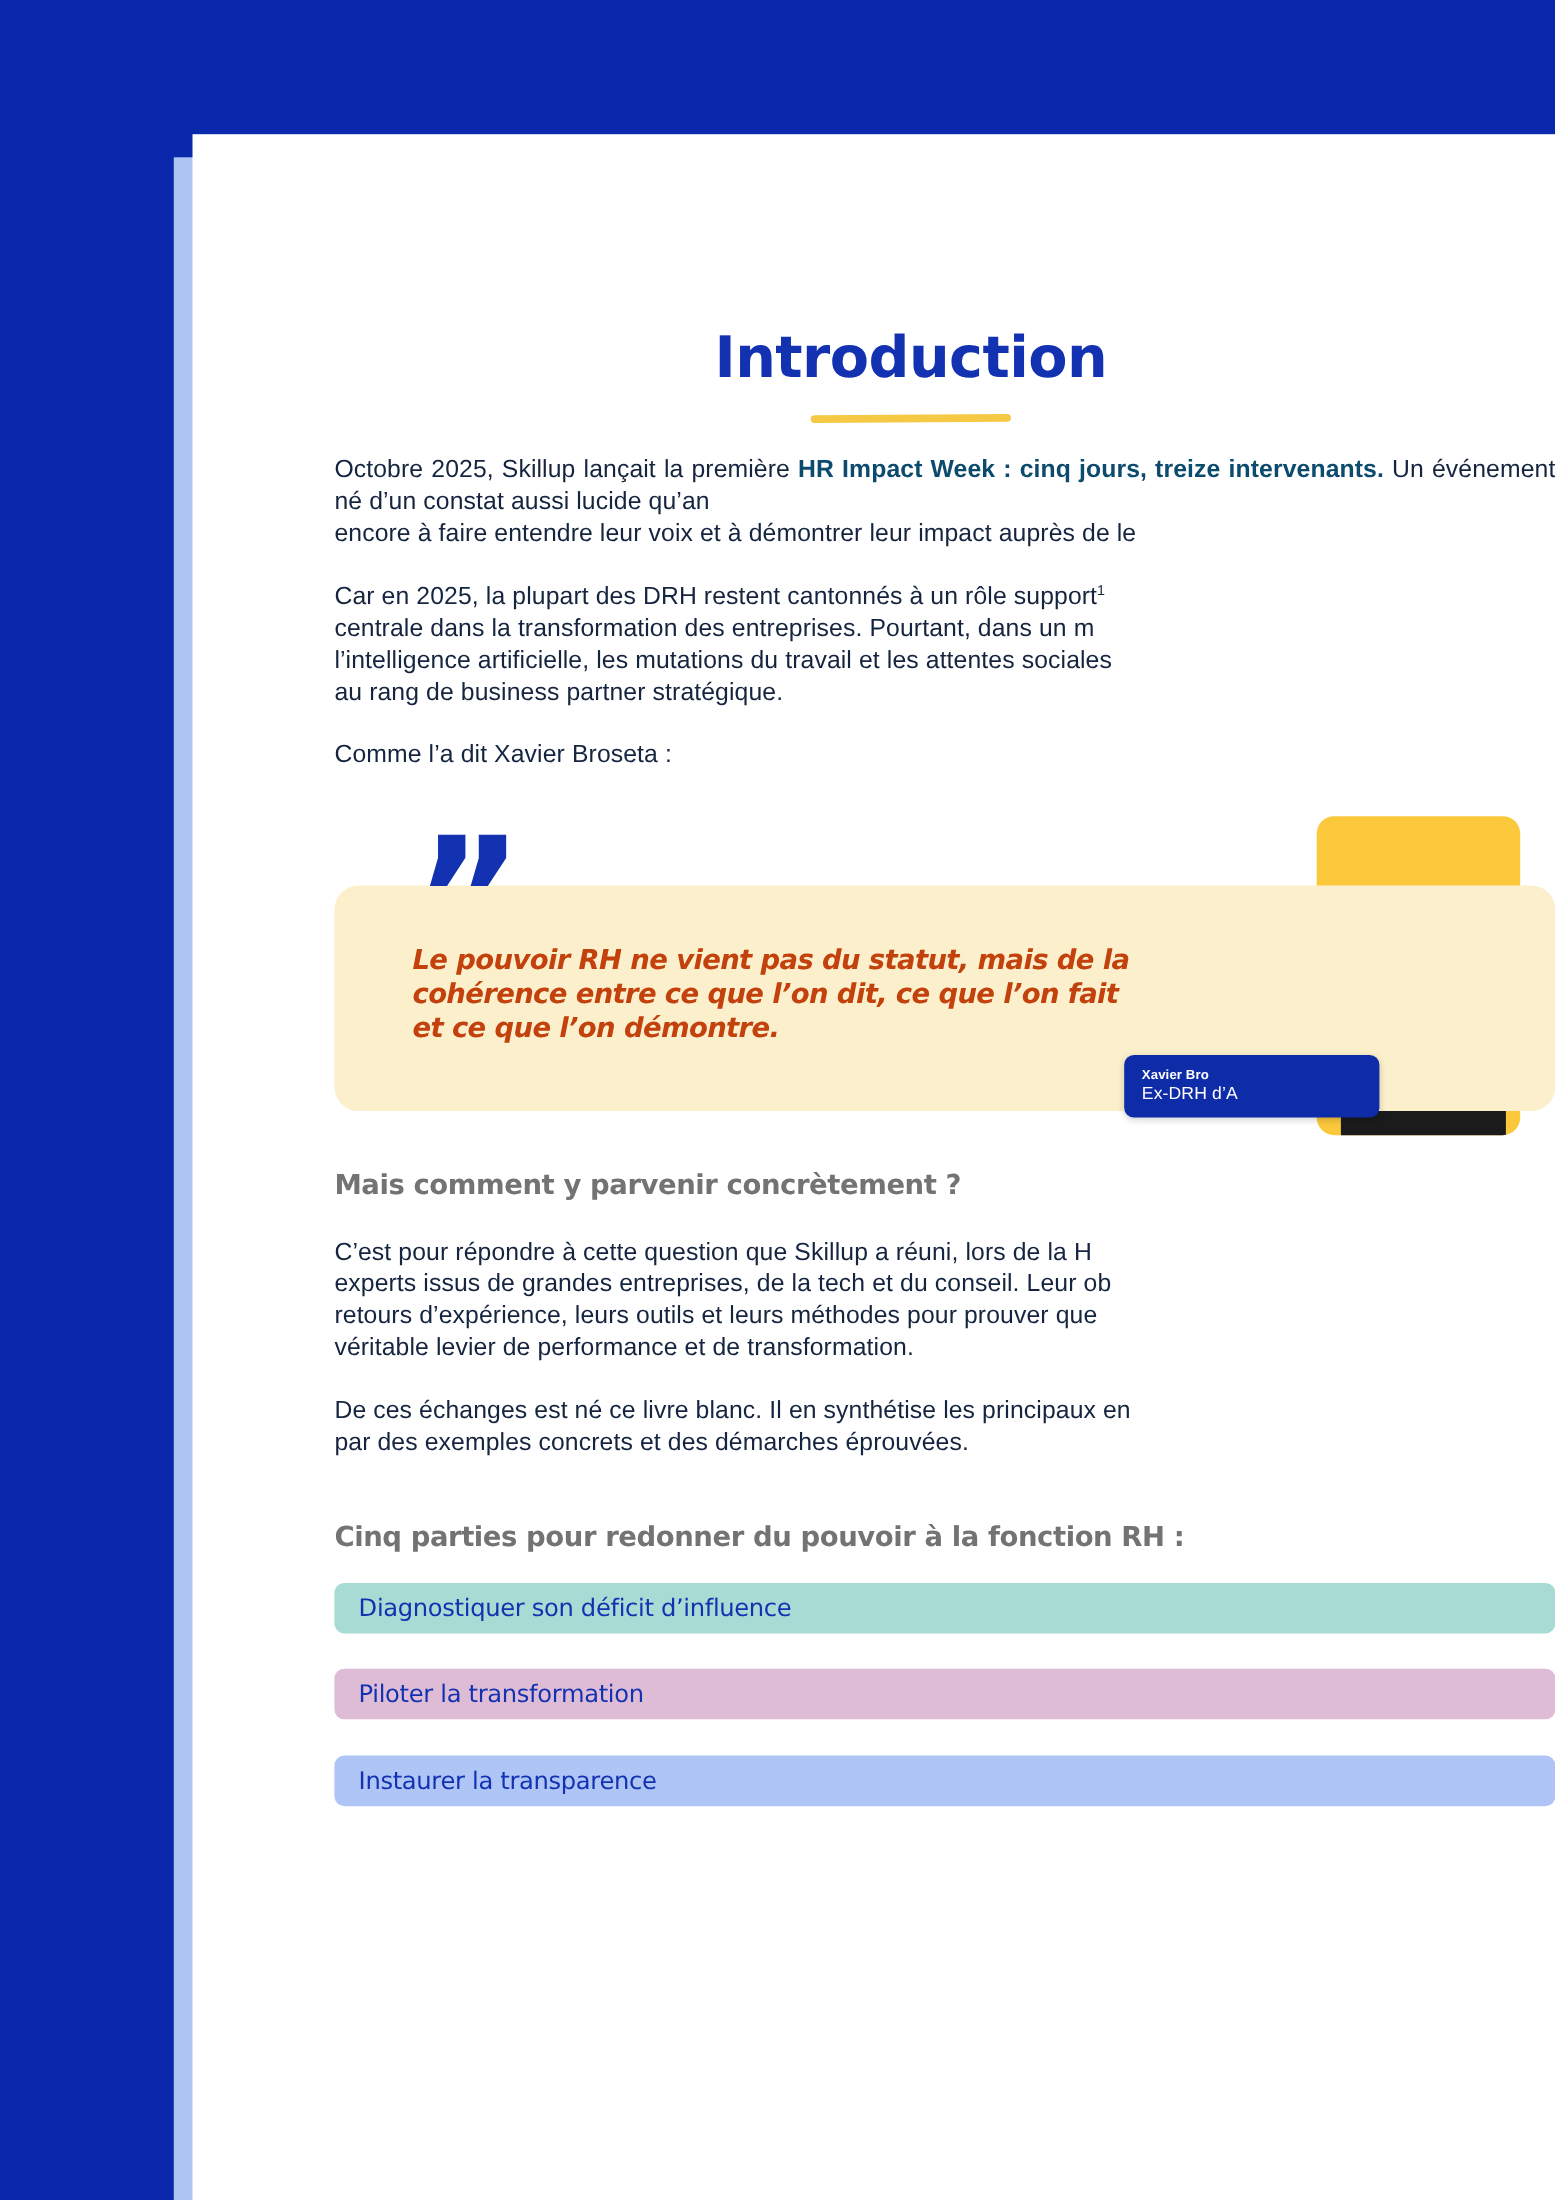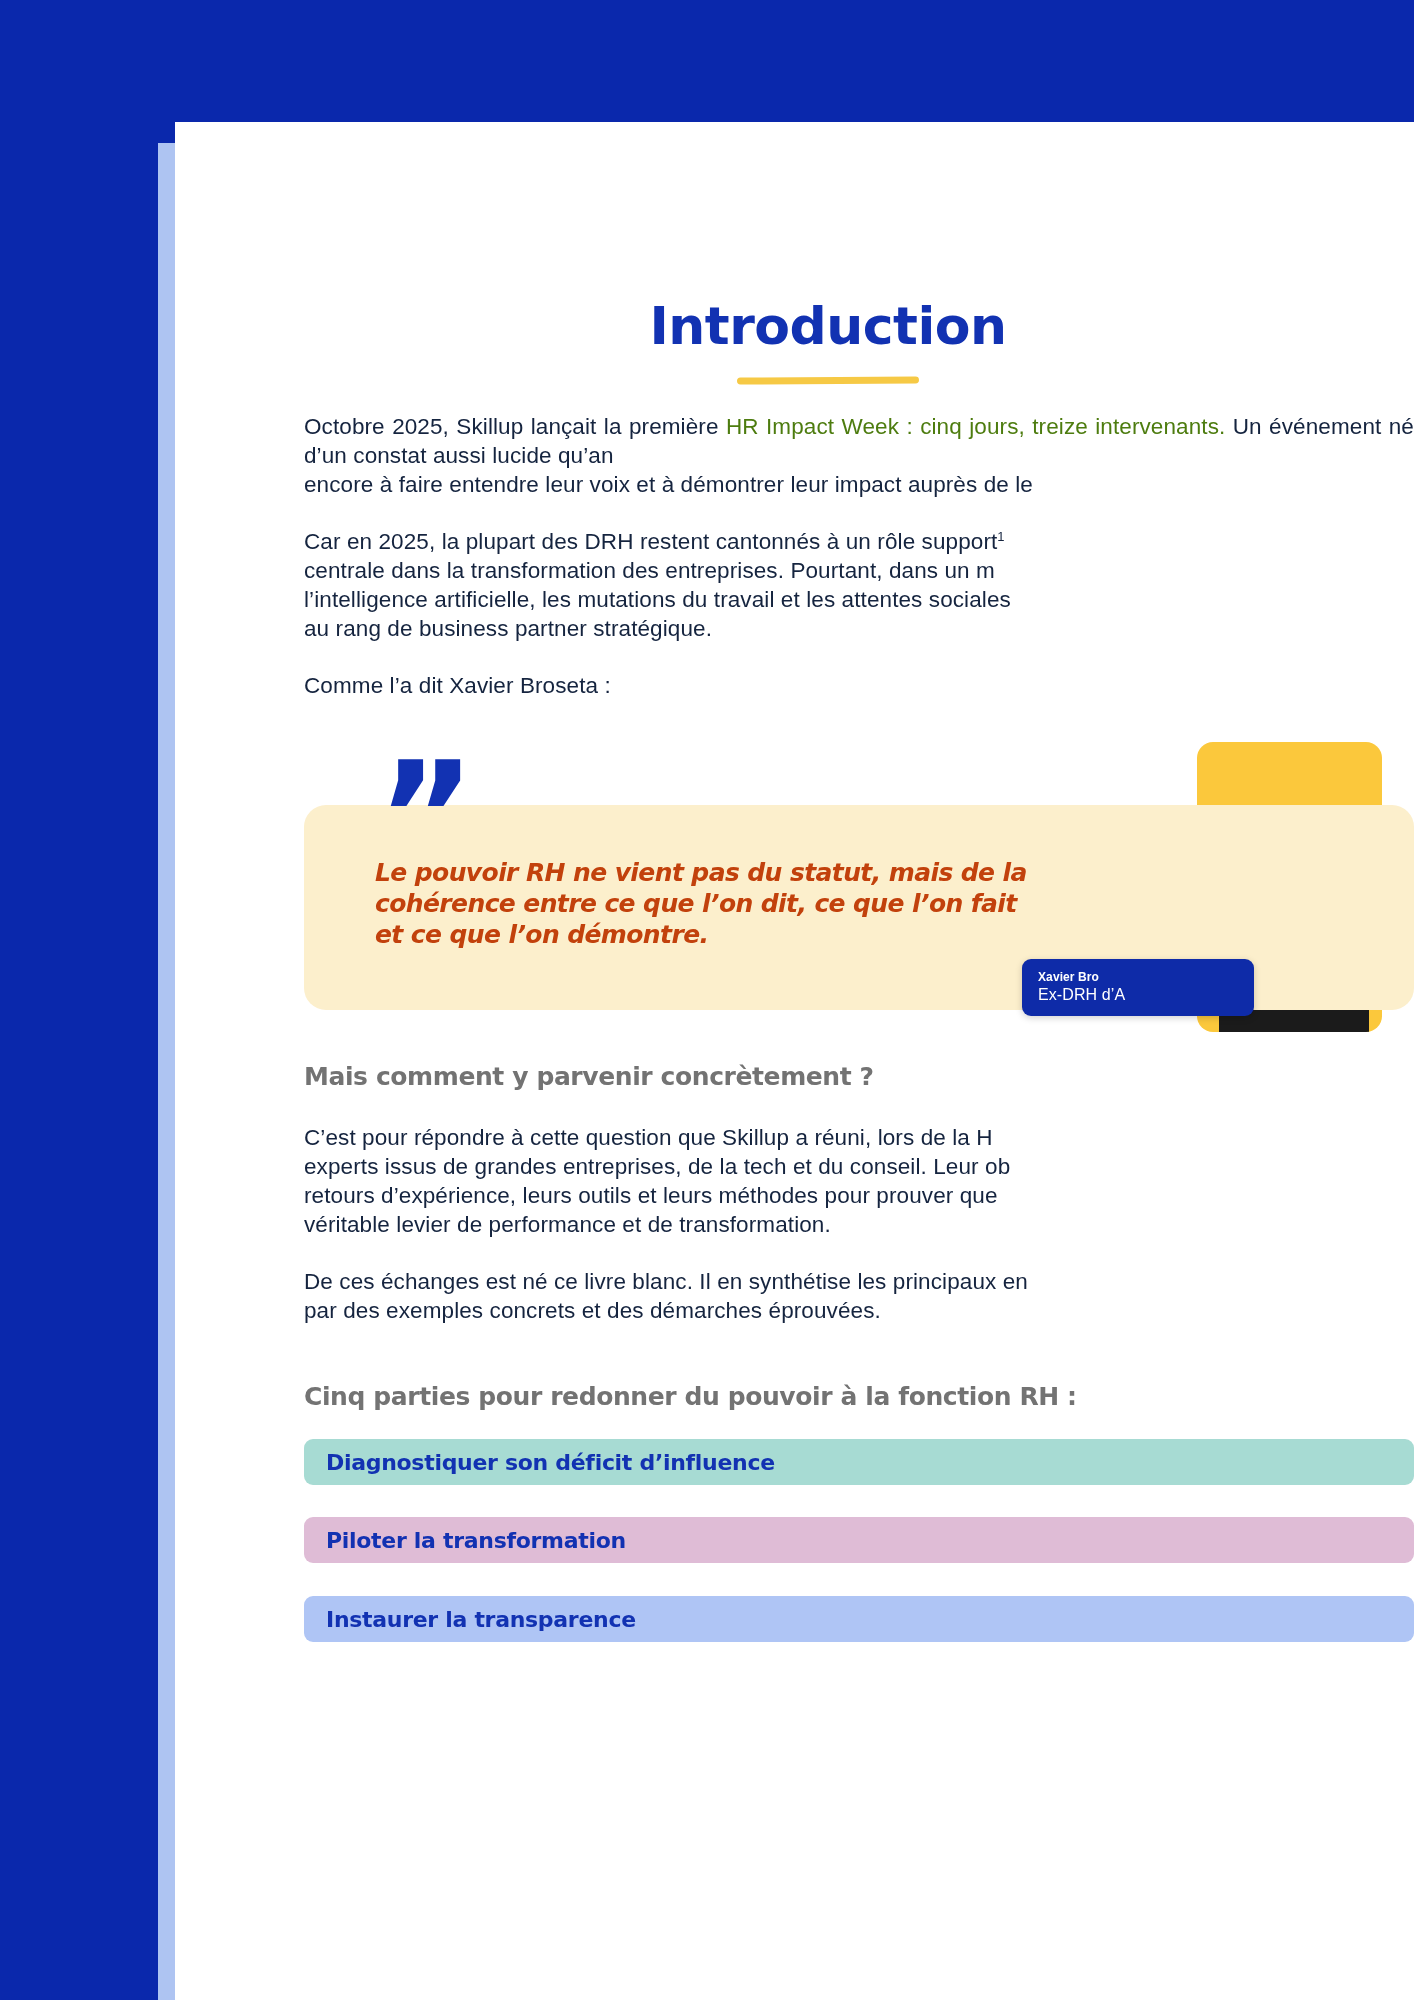--- a/index.html
+++ b/index.html
@@ -88,22 +88,22 @@
     margin: 0 0 28px 0;
     font-size: 22.5px;
     line-height: 29px;
     color: #15243F;
     text-align: justify;
     text-justify: inter-word;
     letter-spacing: 0.1px;
   }
   p.body:last-child { margin-bottom: 0; }
   p.body b, p.body strong {
-    font-weight: 400;
-    color: #4d7c0f;
+    font-weight: 700;
+    color: #0c4a6e;
   }
   p.body sup {
     font-size: 13px;
     vertical-align: super;
     line-height: 0;
   }
   p.lead-in { margin-bottom: 30px; }
 
   
   .quote-zone {
@@ -228,21 +228,21 @@
     align-items: center;
     height: 46px;
     border-radius: 9px;
     margin-bottom: 9px;
     padding-left: 22px;
     box-sizing: border-box;
   }
   .part-bar span {
     font-family: "DejaVu Sans", sans-serif;
     font-size: 22px;
-    font-weight: 700;
+    font-weight: 400;
     color: #1232B2;
     letter-spacing: -0.3px;
     white-space: nowrap;
   }
 </style>
 </head>
 <body>
 
 <div id="page-root" style="background: rgb(10, 40, 172);">
 

